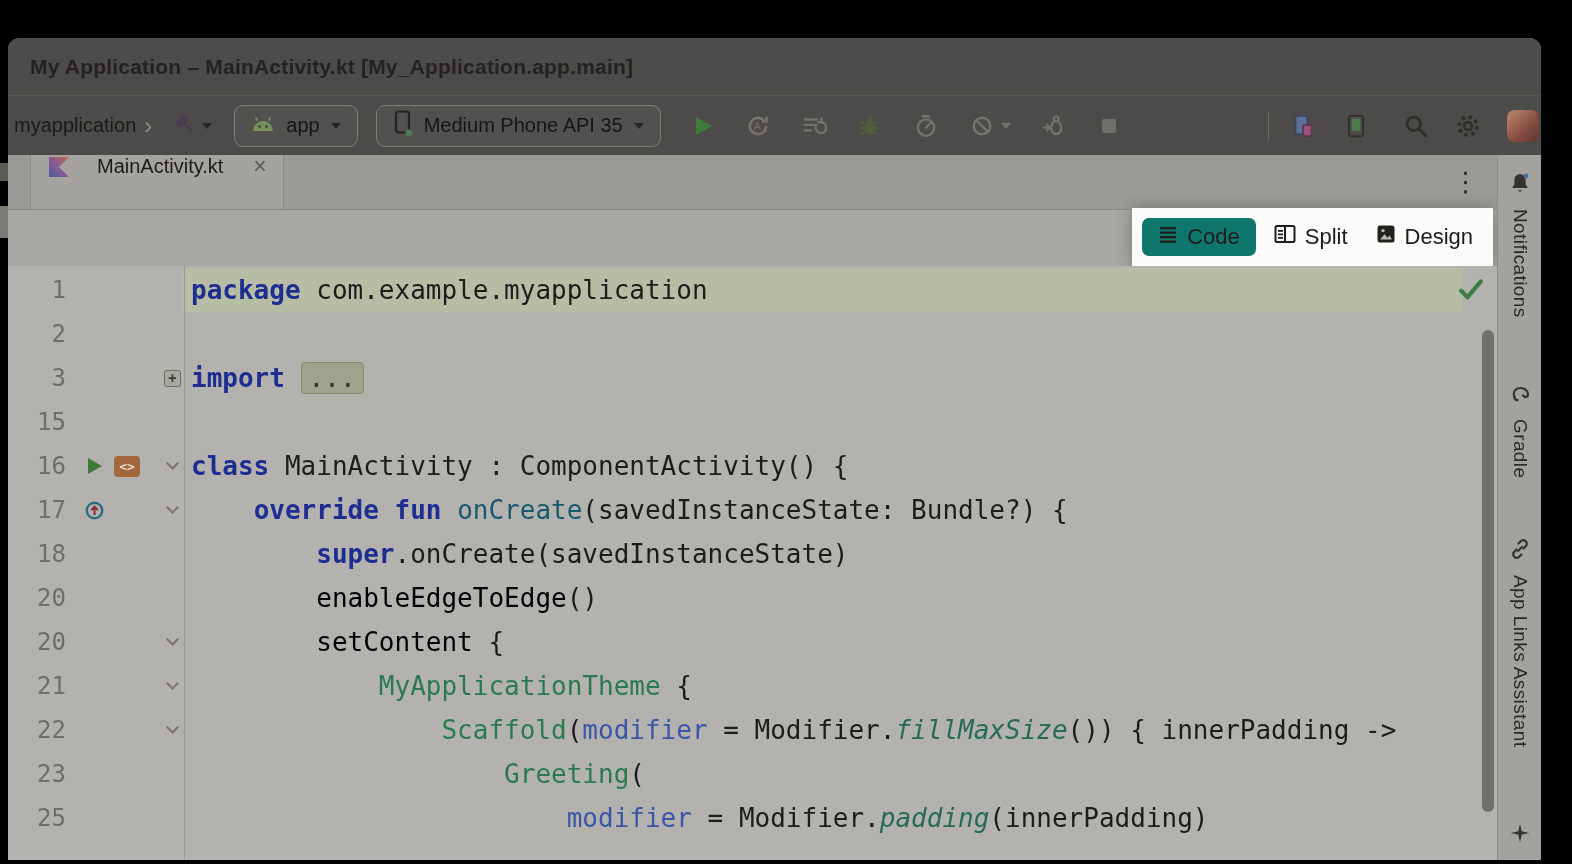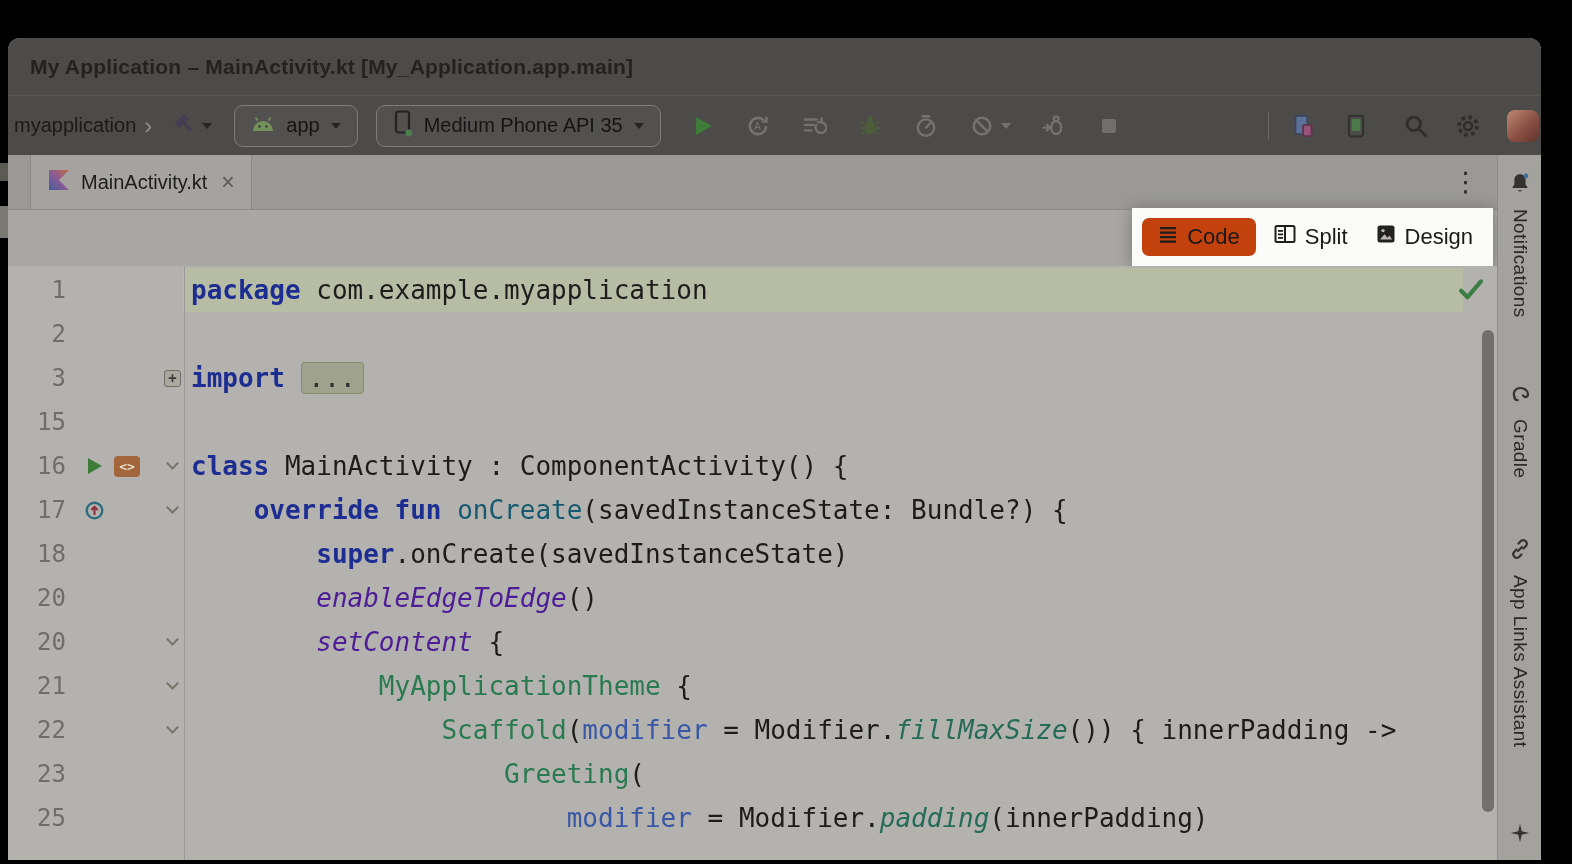--- a/index.html
+++ b/index.html
@@ -35,47 +35,47 @@
   .dm{margin-left:20px}.rd{margin-left:26px}.srch{margin-left:34px}.gear{margin-left:26px}
   .avatar{width:32px;height:32px;border-radius:8px;margin-left:26px;margin-right:2px;cursor:pointer;
           background:linear-gradient(135deg,#b5806a 10%,#8a4f43 55%,#5f362e)}
 
   
   .content{flex:1;display:flex;min-height:0}
   .main{width:1489px;display:flex;flex-direction:column;min-width:0}
 
   
   .tabbar{height:55px;background:#9a9996;display:flex;align-items:stretch;border-bottom:1px solid #8d8b88;flex:none}
-  .tab{display:flex;align-items:center;gap:10px;padding:0 16px;margin-left:22px;background:#a5a3a0;
+  .tab{display:flex;align-items:flex-start;gap:26px;padding:0 16px;margin-left:22px;background:#a5a3a0;
        border-left:1px solid #8b8986;border-right:1px solid #8b8986;cursor:pointer}
   .tab-label{font-size:20px;color:#1d1c1b}
   .tab-close{font-size:23px;color:#5d5b58;margin-left:4px;line-height:1;cursor:pointer}
   .tab-more{margin-left:auto;margin-right:18px;align-self:center;font-size:27px;color:#2e2d2b;cursor:pointer;line-height:1}
 
   
   .edtoolbar{height:56px;background:#a8a7a4;position:relative;flex:none}
   .spotlight{position:absolute;right:4px;top:-2px;height:58px;background:#fbfbfa;display:flex;align-items:center;
              padding:0 10px;gap:8px;box-shadow:0 2px 16px rgba(0,0,0,.30)}
   .mode{display:flex;align-items:center;gap:9px;font-size:22px;color:#1a1a19;padding:5px 10px;border:none;
         background:transparent;font-family:inherit;cursor:pointer}
-  .mode.selected{background:#c2410c;border-radius:7px;padding:6px 16px}
+  .mode.selected{background:#0f766e;border-radius:7px;padding:6px 16px}
 
   
   .editor{flex:1;position:relative;background:#b3b2af;overflow:hidden;padding-top:2px}
   .gdiv{position:absolute;left:176px;top:0;bottom:0;width:1px;background:#9b9995}
   .crow{display:flex;height:44px;align-items:center;font-family:"DejaVu Sans Mono",monospace;font-size:26px}
   .lnum{width:58px;text-align:right;font-size:24px;color:#6e6d6a;flex:none}
   .gico{width:96px;flex:none;display:flex;align-items:center;gap:10px;padding-left:18px}
   .gfold{width:21px;flex:none;display:flex;align-items:center;justify-content:center}
   .codeln{flex:1;min-width:0;white-space:pre;padding-left:8px;margin-right:34px;height:44px;line-height:44px}
   .codeln.hl{background:#b7bda4}
   .c-kw{color:#1e2d91;font-weight:700}
   .c-pl{color:#1d1c1a}
   .c-fn{color:#17596e}
-  .c-itd{color:#4c1d95;font-style:italic}
+  .c-itd{color:#000000;}
   .c-itt{color:#266b58;font-style:italic}
   .c-cmp{color:#2a7a50}
   .c-arg{color:#3a57a6}
   .c-str{color:#3c7c3c}
   .c-fold{background:#9fa38e;border:1px solid #878b6d;border-radius:4px;color:#31302e;padding:0 7px;cursor:pointer}
   .foldbox{width:17px;height:17px;border:1.5px solid #6f6e66;background:#a9a89f;color:#3a3936;
            font:bold 14px "DejaVu Sans Mono",monospace;display:flex;align-items:center;justify-content:center;border-radius:3px;cursor:pointer}
   .foldchev{width:9px;height:9px;border-right:2px solid #767469;border-bottom:2px solid #767469;
             transform:rotate(45deg);margin-top:-5px;cursor:pointer}
   .g-class{width:26px;height:21px;background:#a2653c;border-radius:4px;color:#e9ddc9;

